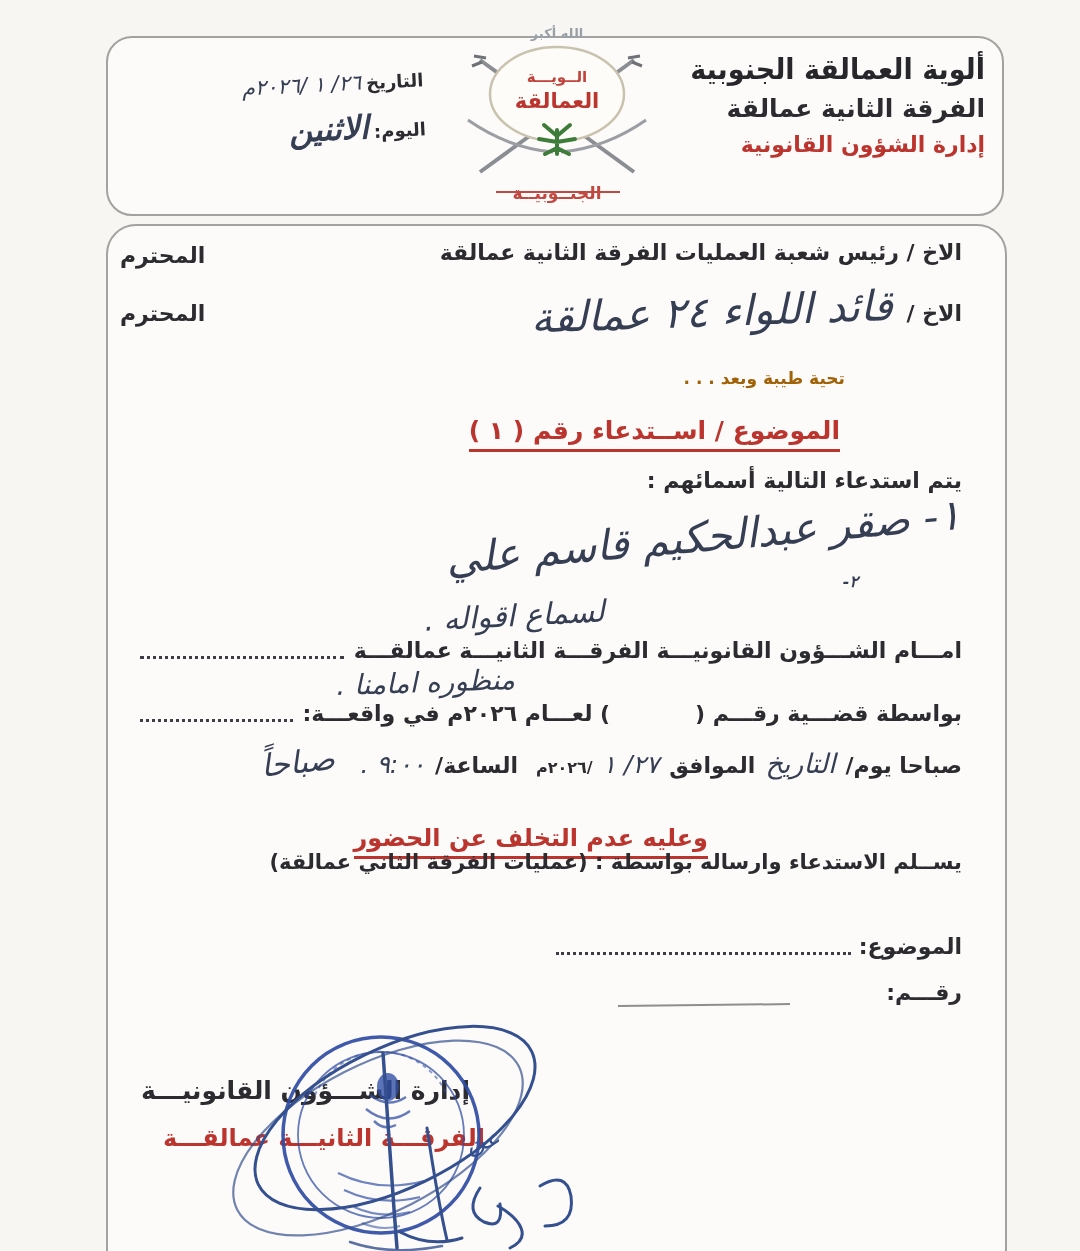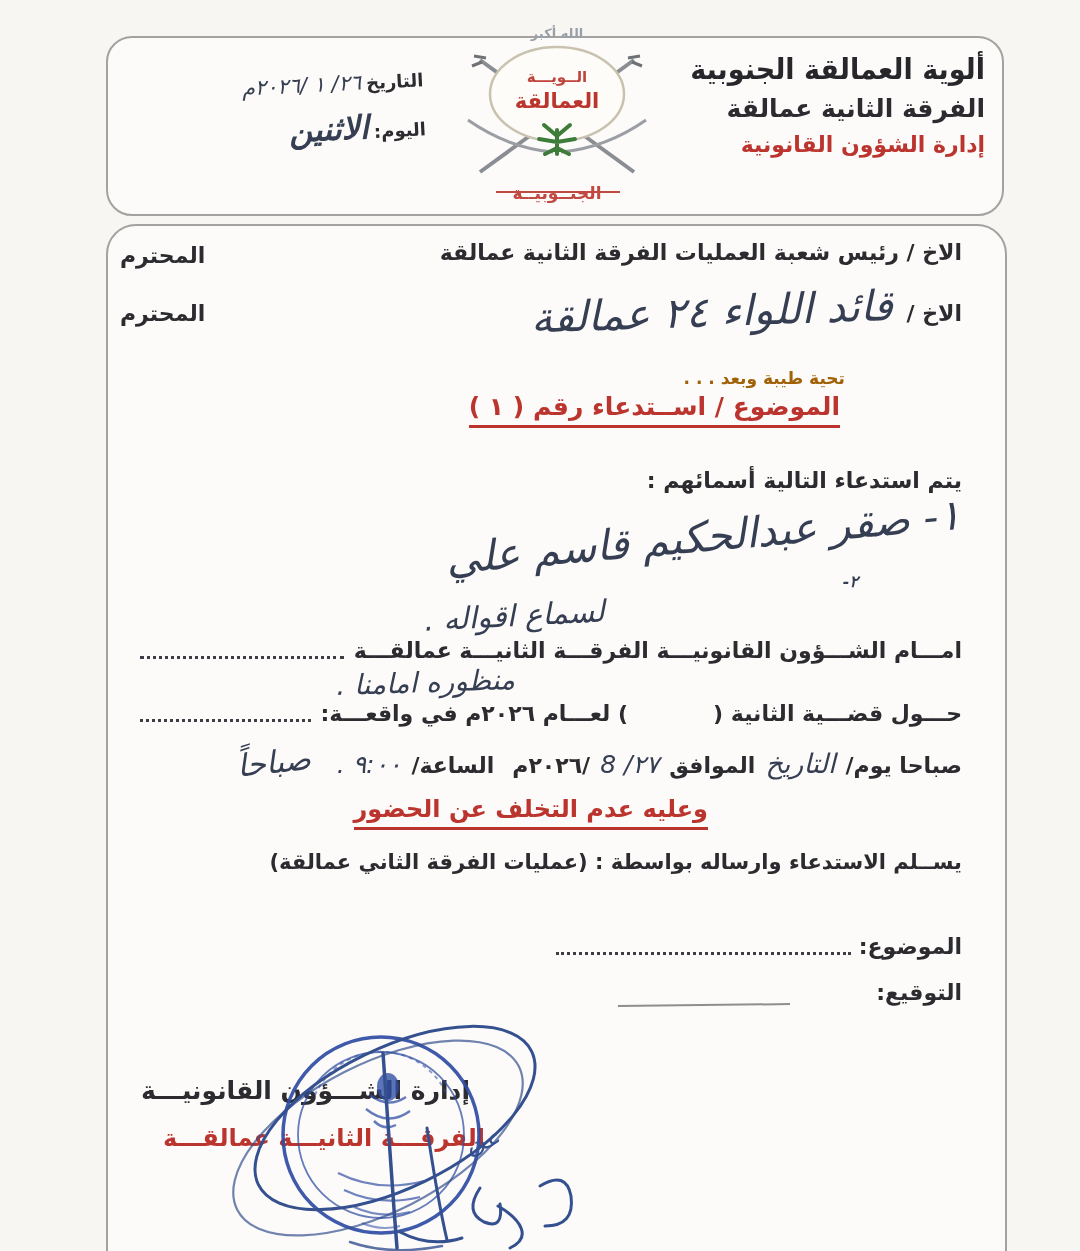--- a/index.html
+++ b/index.html
@@ -66,61 +66,61 @@
 
   <div class="abs rtl printed" style="right:118px;top:240px;font-size:22px;">الاخ / رئيس شعبة العمليات الفرقة الثانية عمالقة</div>
   <div class="abs rtl printed" style="left:120px;top:243px;font-size:22px;">المحترم</div>
 
   <div class="abs rtl printed" style="right:118px;top:301px;font-size:22px;">الاخ /</div>
   <div class="abs rtl hw" style="right:188px;top:281px;font-size:42px;transform:rotate(-2deg);transform-origin:top right;">قائد اللواء ٢٤ عمالقة</div>
   <div class="abs rtl printed" style="left:120px;top:301px;font-size:22px;">المحترم</div>
 
   <div class="abs rtl printed" style="right:235px;top:368px;font-size:17px;color:#a16207;">تحية طيبة وبعد . . .</div>
 
-  <div class="abs rtl printed red underline-red" style="right:240px;top:392px;font-size:25px;">الموضوع / اســتدعاء رقم ( ١ )</div>
+  <div class="abs rtl printed red underline-red" style="right:240px;top:416px;font-size:25px;">الموضوع / اســتدعاء رقم ( ١ )</div>
 
   <div class="abs rtl printed" style="right:118px;top:468px;font-size:22px;">يتم استدعاء التالية أسمائهم :</div>
   <div class="abs rtl hw" style="right:122px;top:490px;font-size:42px;transform:rotate(-5deg);transform-origin:top right;">١- صقر عبدالحكيم قاسم علي</div>
   <div class="abs rtl hw" style="right:222px;top:572px;font-size:16px;font-weight:700;">٢-</div>
 
   <div class="abs row-flex" style="right:118px;top:630px;left:130px;">
     <span class="rtl printed" style="font-size:22px;white-space:nowrap;">امـــام الشـــؤون القانونيـــة الفرقـــة الثانيـــة عمالقـــة</span>
     <span class="leader"></span>
   </div>
   <div class="abs rtl hw" style="right:475px;top:598px;font-size:30px;transform:rotate(-3deg);">لسماع اقواله .</div>
 
   <div class="abs row-flex" style="right:118px;top:693px;left:130px;">
-    <span class="rtl printed" style="font-size:22px;white-space:nowrap;">حـــول قضـــية الثانية (</span>
+    <span class="rtl printed" style="font-size:22px;white-space:nowrap;">بواسطة قضـــية رقـــم (</span>
     <span style="width:85px;"></span>
     <span class="rtl printed" style="font-size:22px;white-space:nowrap;">) لعـــام ٢٠٢٦م في واقعـــة:</span>
     <span class="leader"></span>
   </div>
   <div class="abs rtl hw" style="right:565px;top:666px;font-size:28px;transform:rotate(-2deg);">منظوره امامنا .</div>
 
   <div class="abs row-flex" style="right:118px;top:744px;align-items:baseline;gap:10px;">
     <span class="rtl printed" style="font-size:22px;">صباحا يوم/</span>
     <span class="rtl hw" style="font-size:27px;">التاريخ</span>
     <span class="rtl printed" style="font-size:22px;">الموافق</span>
-    <span class="rtl hw" style="font-size:25px;">٢٧/ 8</span>
-    <span class="rtl printed" style="font-size:22px;">/٢٠٢٦م</span>
+    <span class="rtl hw" style="font-size:25px;">٢٧/ ١</span>
+    <span class="rtl printed" style="font-size:16px;">/٢٠٢٦م</span>
     <span class="rtl printed" style="font-size:22px;margin-right:8px;">الساعة/</span>
     <span class="rtl hw" style="font-size:25px;">٩:٠٠ .</span>
     <span class="rtl hw" style="font-size:31px;margin-right:16px;transform:rotate(-6deg);display:inline-block;">صباحاً</span>
   </div>
 
-  <div class="abs rtl printed red underline-red" style="right:372px;top:795px;font-size:24px;margin-left:48px;">وعليه عدم التخلف عن الحضور</div>
+  <div class="abs rtl printed red underline-red" style="right:372px;top:824px;font-size:24px;margin-left:48px;">وعليه عدم التخلف عن الحضور</div>
 
   <div class="abs rtl printed" style="right:118px;top:850px;font-size:21px;">يســلم الاستدعاء وارساله بواسطة : (عمليات الفرقة الثاني عمالقة)</div>
 
   <div class="abs row-flex" style="right:118px;top:928px;">
     <span class="rtl printed" style="font-size:22px;">الموضوع:</span>
     <span class="leader-fixed" style="width:295px;"></span>
   </div>
 
-  <div class="abs rtl printed" style="right:118px;top:980px;font-size:22px;">التوقيع:</div>
+  <div class="abs rtl printed" style="right:118px;top:980px;font-size:22px;">رقـــم:</div>
   <div class="abs" style="left:618px;top:1004px;width:172px;border-top:2px solid #8e8e8e;transform:rotate(-0.6deg);"></div>
 
   <div class="abs rtl printed" style="right:610px;top:1076px;font-size:25px;">إدارة الشـــؤون القانونيـــة</div>
   <div class="abs rtl printed red" style="right:595px;top:1124px;font-size:24px;">الفرقـــة الثانيـــة عمالقـــة</div>
 
   <svg class="abs" style="left:270px;top:1025px;" width="230" height="226" viewBox="0 0 230 226">
     <g stroke="#2f4da4" fill="none" opacity="0.92">
       <circle cx="111" cy="110" r="98" stroke-width="3.5"></circle>
       <circle cx="111" cy="110" r="83" stroke-width="1.8" opacity="0.8"></circle>
       <path d="M45 70 A 72 72 0 0 1 177 70" stroke-width="2" stroke-dasharray="4 4" opacity="0.6"></path>

